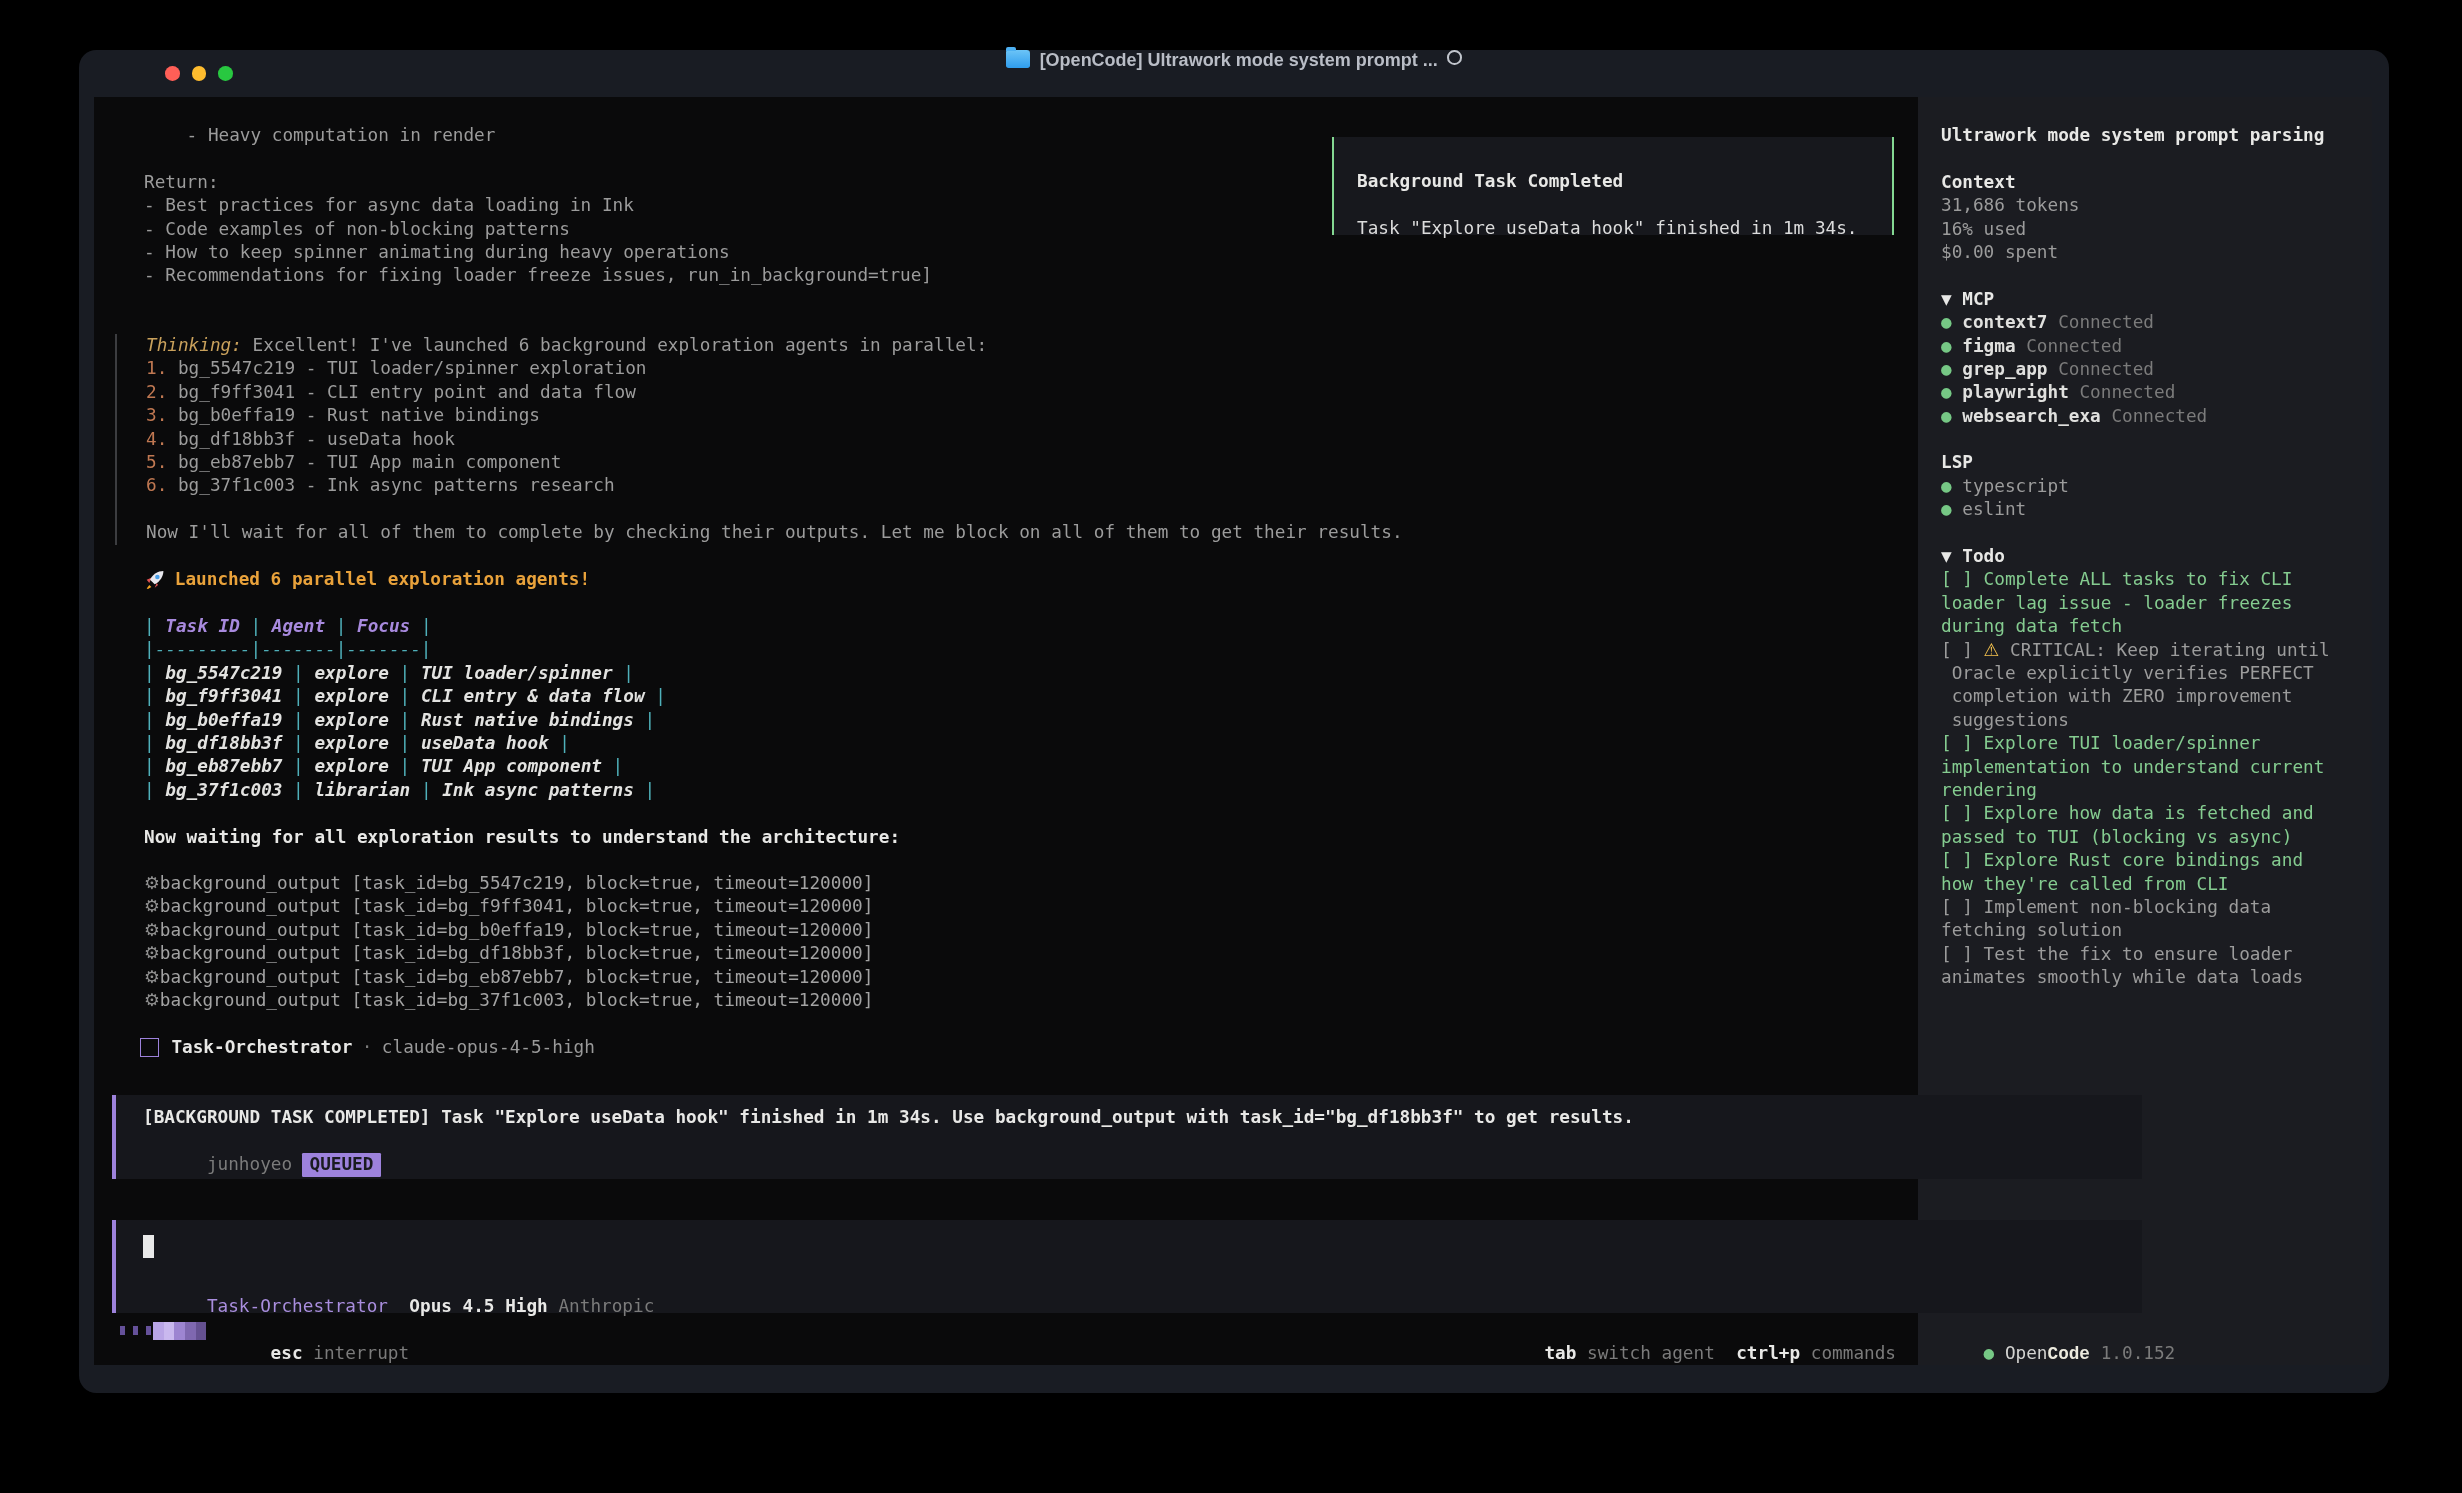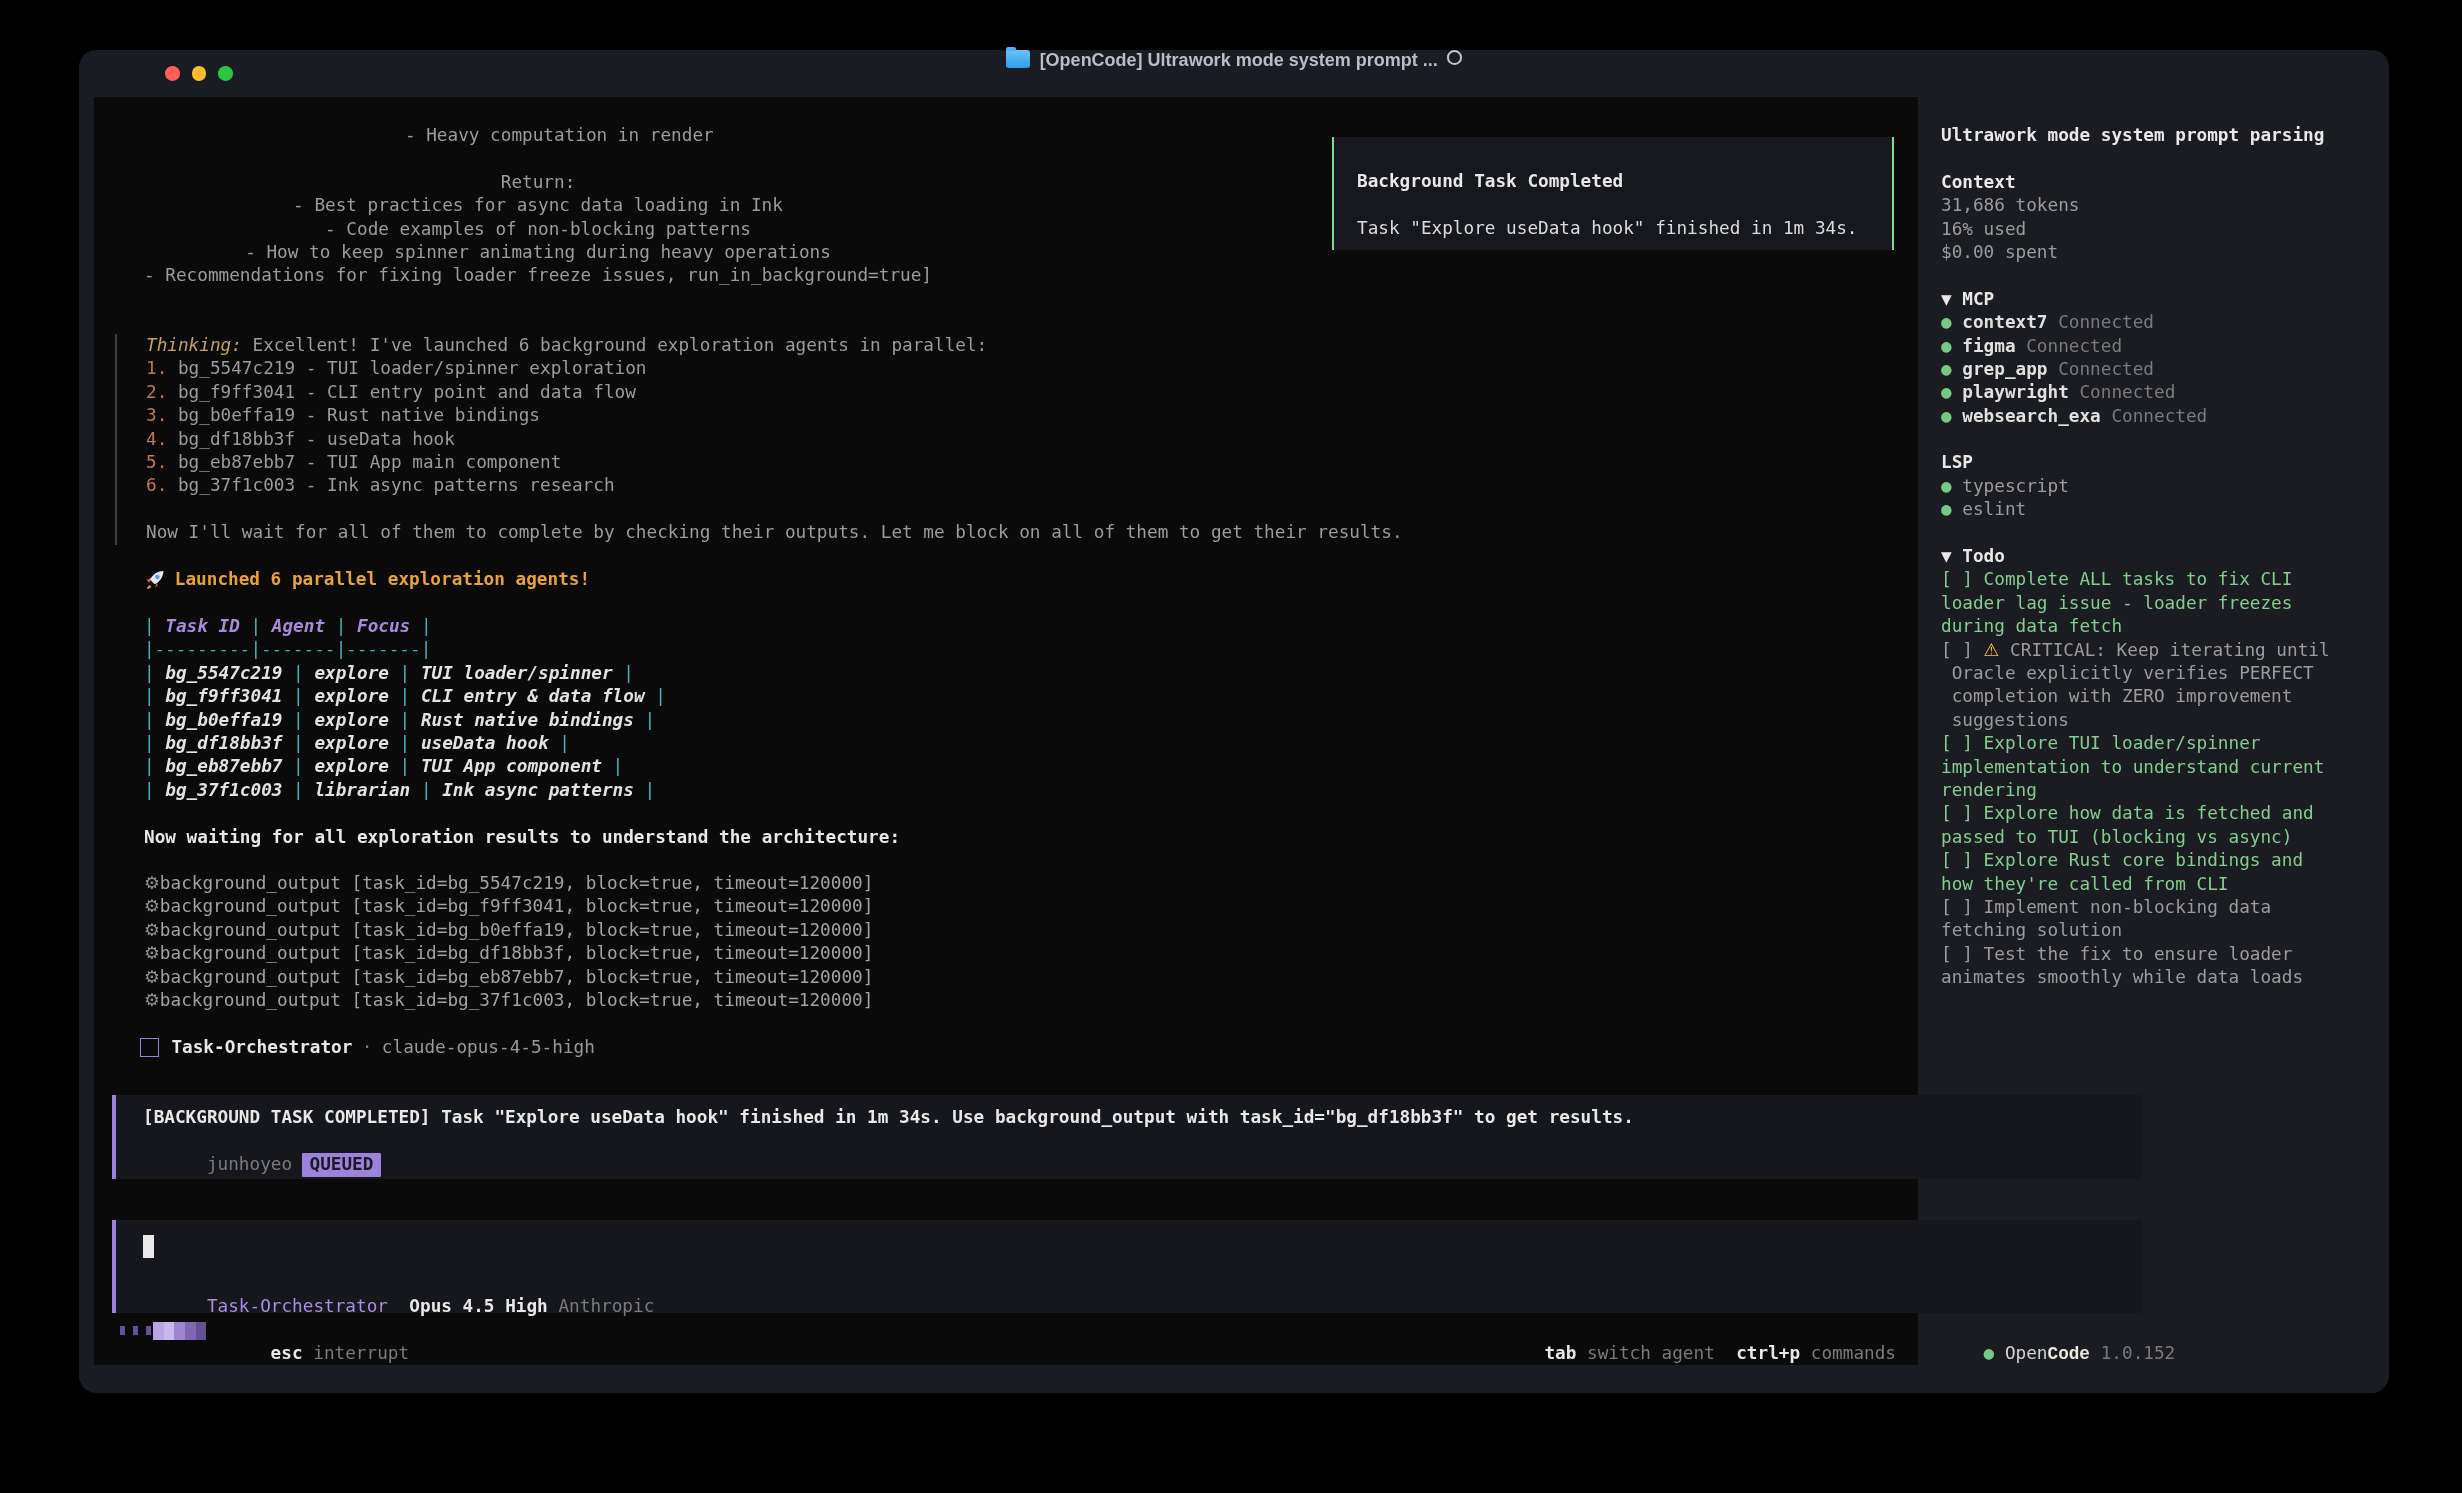--- a/index.html
+++ b/index.html
@@ -46,40 +46,40 @@
   .c-dot{color:#76c885;}
   .s-title,.s-h{color:#e8e8e6;font-weight:bold;}
   .s-name{color:#e0e0de;font-weight:bold;}
   .sf-open{color:#d4d4d2;}
   .sf-code{color:#eceade;font-weight:bold;font-family:Liberation Mono, monospace;}
   .f-agent{color:#a98ede;}
   .f-model{color:#e8e8e6;font-weight:bold;margin-left:21.4px;text-align:center;}
   .f-provider{color:#7b7b7b;margin-left:10.7px;}
 
   
-  #intro{left:65px;top:74px;text-align:center;}
+  #intro{left:65px;top:74px;}
   #thinking{left:36px;top:284px;border-left:2px solid #3c3d40;padding-left:29px;}
   #launch{left:65px;top:518px;display:flex;align-items:center;gap:9.4px;height:23.4px;}
   #table{left:65px;top:565px;font-style:italic;}
   #waiting{left:65px;top:776px;}
   #tools{left:65px;top:822px;}
   #orch{left:61px;top:986px;height:23.4px;display:flex;align-items:center;}
   .orch-icon{width:13.4px;height:13.4px;border:1.3px solid #9d82dc;background:#0a0a0b;padding:2px;flex:none;margin-right:12px;}
   .orch-icon .inner{width:100%;height:100%;background:#a78ae0;}
   .orch-sep{color:#7b7b7b;margin:0 9.4px;}
   .orch-model{color:#9a9a9a;}
 
   .panel{position:absolute;left:33px;width:2030px;background:#16171c;border-left:4.7px solid #9d82dc;box-sizing:border-box;}
   .panel-msg{top:1045px;height:84px;padding:11.4px 0 0 27px;}
   .badge{display:inline-block;background:#9d82dc;color:#1a1b20;font-weight:bold;padding:0 8px;margin-left:9.4px;border-radius:1.3px;}
   .panel-input{top:1170px;height:93px;}
   .cursor{position:absolute;left:27px;top:14.7px;width:11.4px;height:23px;background:#e9e9e9;}
   .input-footer{position:absolute;left:27px;top:52px;}
 
-  .toast{position:absolute;left:1253px;top:87px;width:562px;height:113px;background:#17181d;
+  .toast{position:absolute;left:1253px;top:87px;width:562px;height:98px;background:#17181d;
     border-left:2.7px solid #84d892;border-right:2.7px solid #84d892;padding:33px 15px 0 23px;box-sizing:border-box;}
   .toast-title{color:#e8e8e6;font-weight:bold;margin-bottom:23.4px;}
   .toast-body{color:#dcdcdc;}
 
   
   .spin-dots{position:absolute;left:41px;top:1276px;display:flex;gap:7.4px;}
   .spin-dots span{width:5.4px;height:8.7px;background:#65519a;display:inline-block;}
   .spin-cells{position:absolute;left:74px;top:1272px;display:flex;}
   .spin-cells span{width:10.7px;height:18px;display:inline-block;}
   .status-esc{position:absolute;left:149px;top:1269px;}

